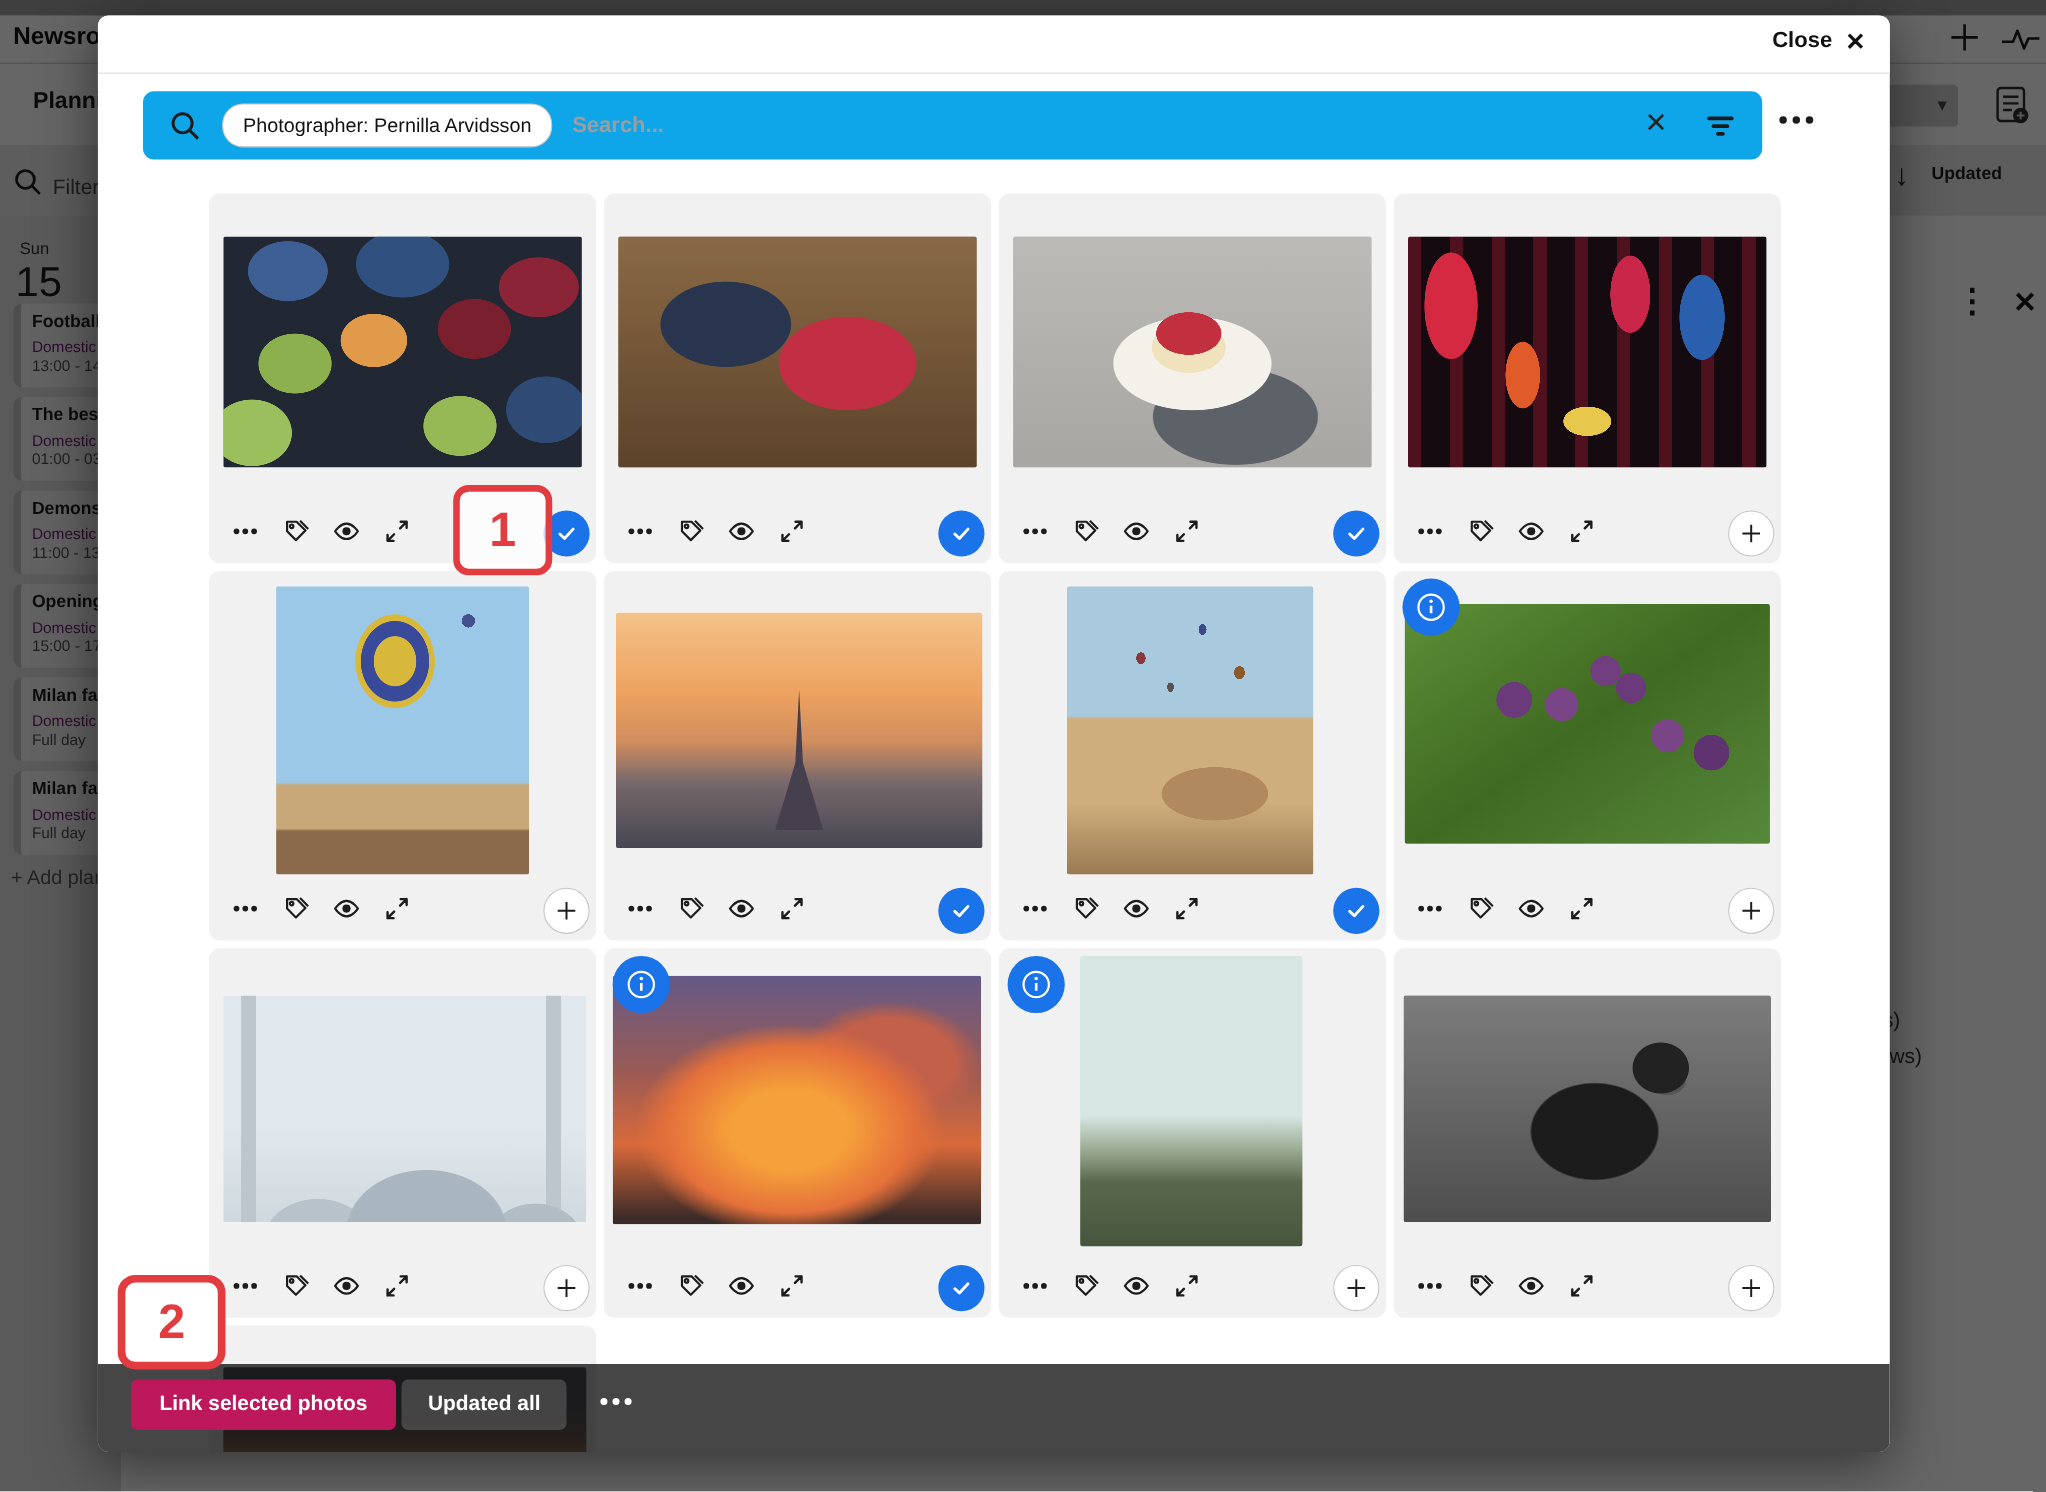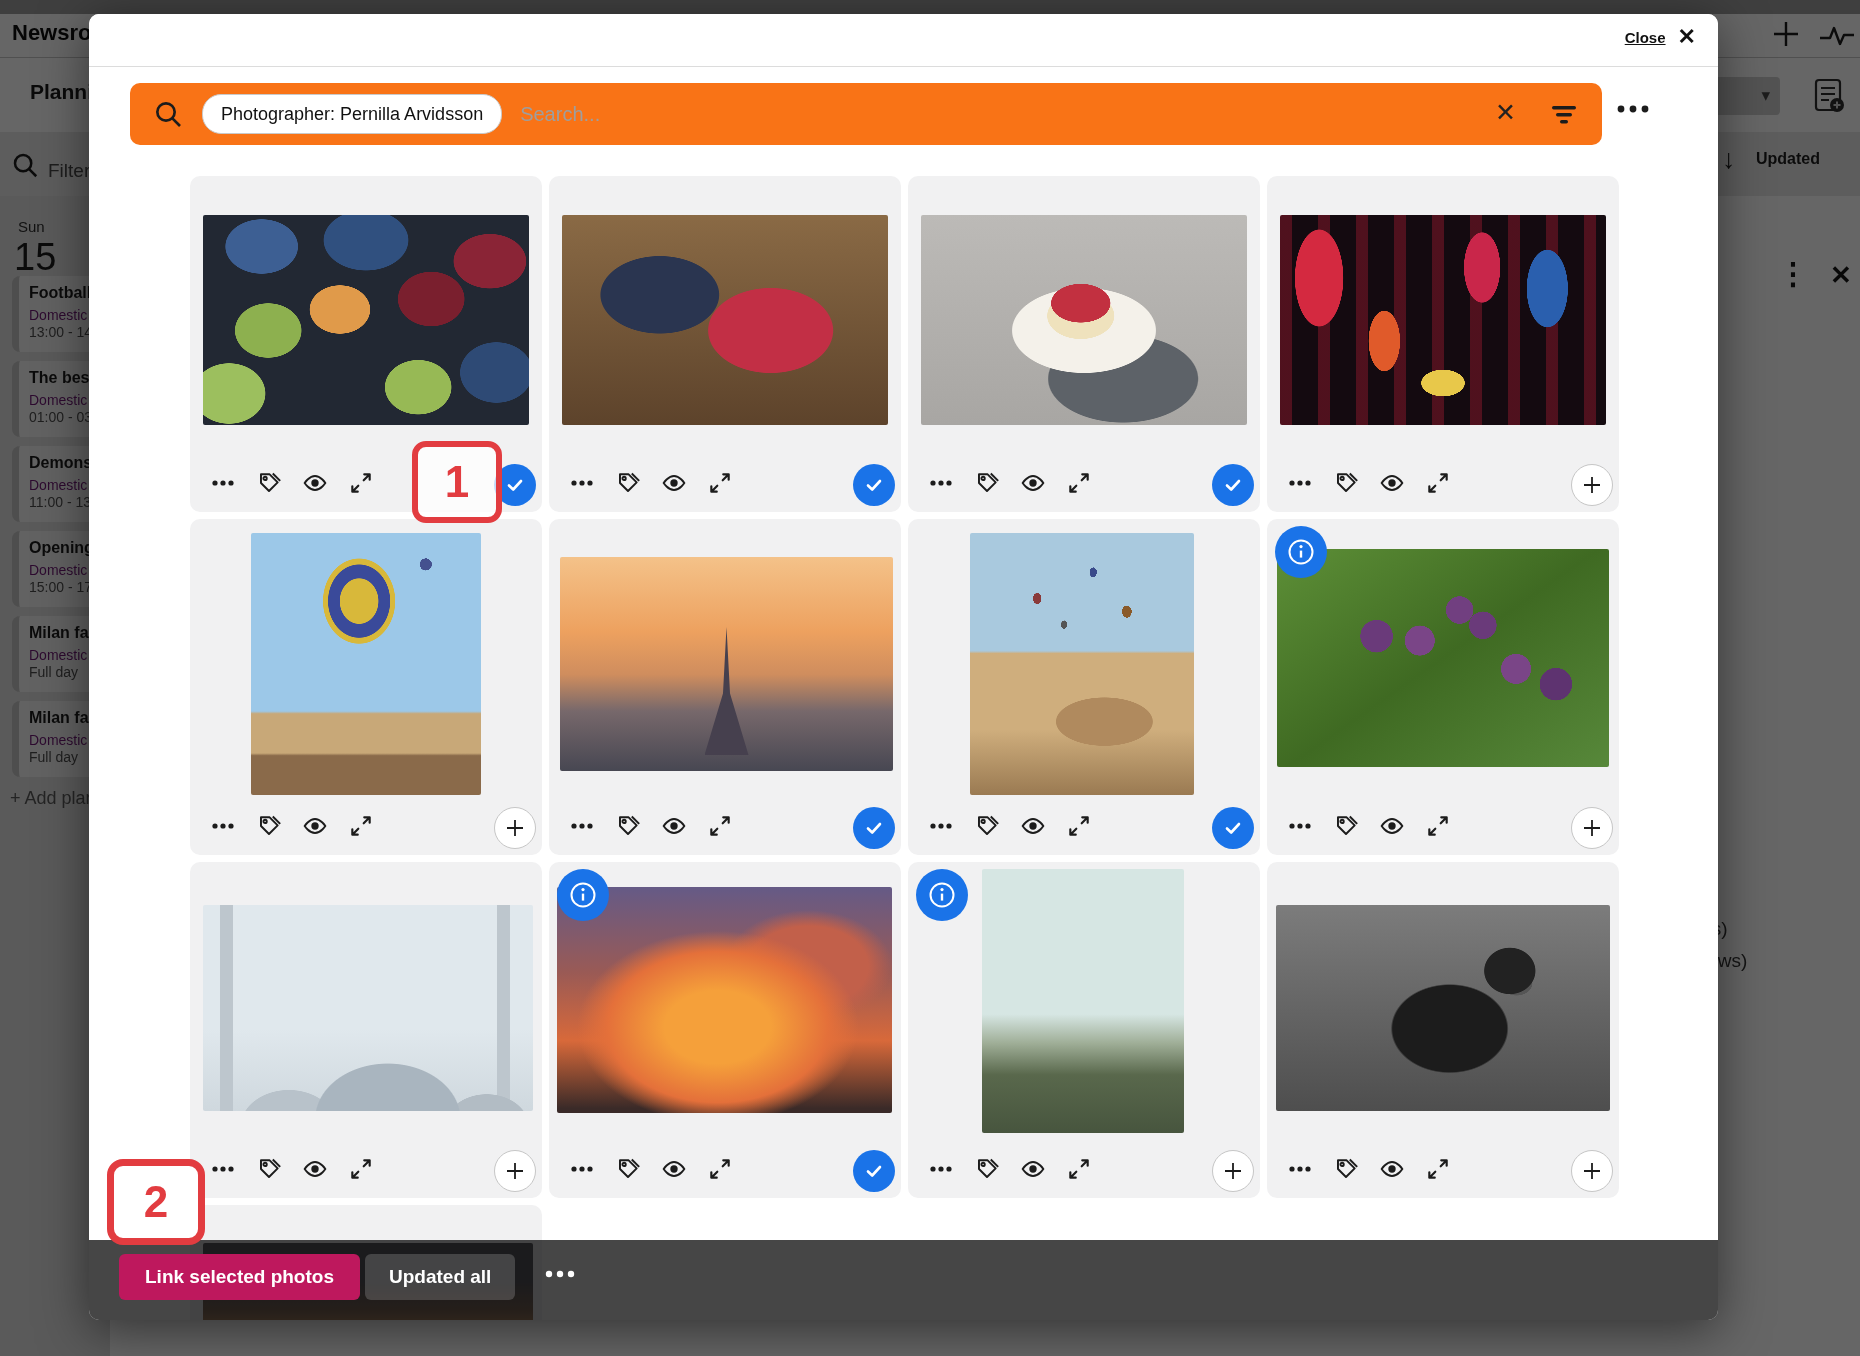--- a/index.html
+++ b/index.html
@@ -36,30 +36,30 @@
   .ptext1{position:absolute;left:1698px;top:918px;font-size:19px;color:#353535;}
   .ptext2{position:absolute;left:1686px;top:950px;font-size:19px;color:#353535;}
 
   .overlay{position:absolute;inset:0;background:rgba(0,0,0,0.60);}
 
   
   .modal{position:absolute;left:89px;top:14px;width:1629px;height:1306px;background:#fff;
          border-radius:10px;box-shadow:0 10px 50px rgba(0,0,0,.5);overflow:hidden;}
   .m-head{position:absolute;left:0;top:0;width:100%;height:52px;border-bottom:1px solid #dcdcdc;background:#fff;}
   .close-btn{position:absolute;right:22px;top:12px;display:flex;align-items:center;gap:12px;cursor:pointer;}
-  .close-btn .cl{font-size:15px;font-weight:bold;color:#111;text-decoration:underline;}
+  .close-btn .cl{font-size:20px;font-weight:bold;color:#111;}
   .close-btn .cx{font-size:22px;font-weight:bold;color:#111;line-height:1;}
 
-  .searchbar{position:absolute;left:41px;top:69px;width:1472px;height:62px;background:#f97316;
+  .searchbar{position:absolute;left:41px;top:69px;width:1472px;height:62px;background:#0ea5e9;
              border-radius:10px;display:flex;align-items:center;}
   .sb-mag{margin-left:22px;flex:0 0 auto;display:flex;}
   .chip{margin-left:18px;height:38px;background:#fff;border:1.5px solid #c9c9c9;border-radius:19px;
         display:flex;align-items:center;padding:0 18px;font-size:18px;color:#111;white-space:nowrap;}
   .sb-input{flex:1;border:0;outline:0;background:transparent;margin-left:16px;font-size:20px;color:#333;
-            font-family:"Liberation Sans",sans-serif;}
+            font-family:"Liberation Sans",sans-serif;font-weight:bold;}
   .sb-input::placeholder{color:#9e9e9e;}
   .sb-clear{position:absolute;right:86px;top:17px;font-size:25px;color:#222;line-height:1;cursor:pointer;}
   .sb-filter{position:absolute;right:24px;top:22px;cursor:pointer;display:flex;}
   .search-more{position:absolute;left:1527px;top:90px;cursor:pointer;display:flex;}
 
   
   .card{position:absolute;width:352px;height:336px;background:#f1f1f2;border-radius:10px;}
   .c1{left:101px}.c2{left:460px}.c3{left:819px}.c4{left:1178px}
   .r1{top:162px}.r2{top:505px}.r3{top:848px}
   .r4{top:1191px;height:130px;}

